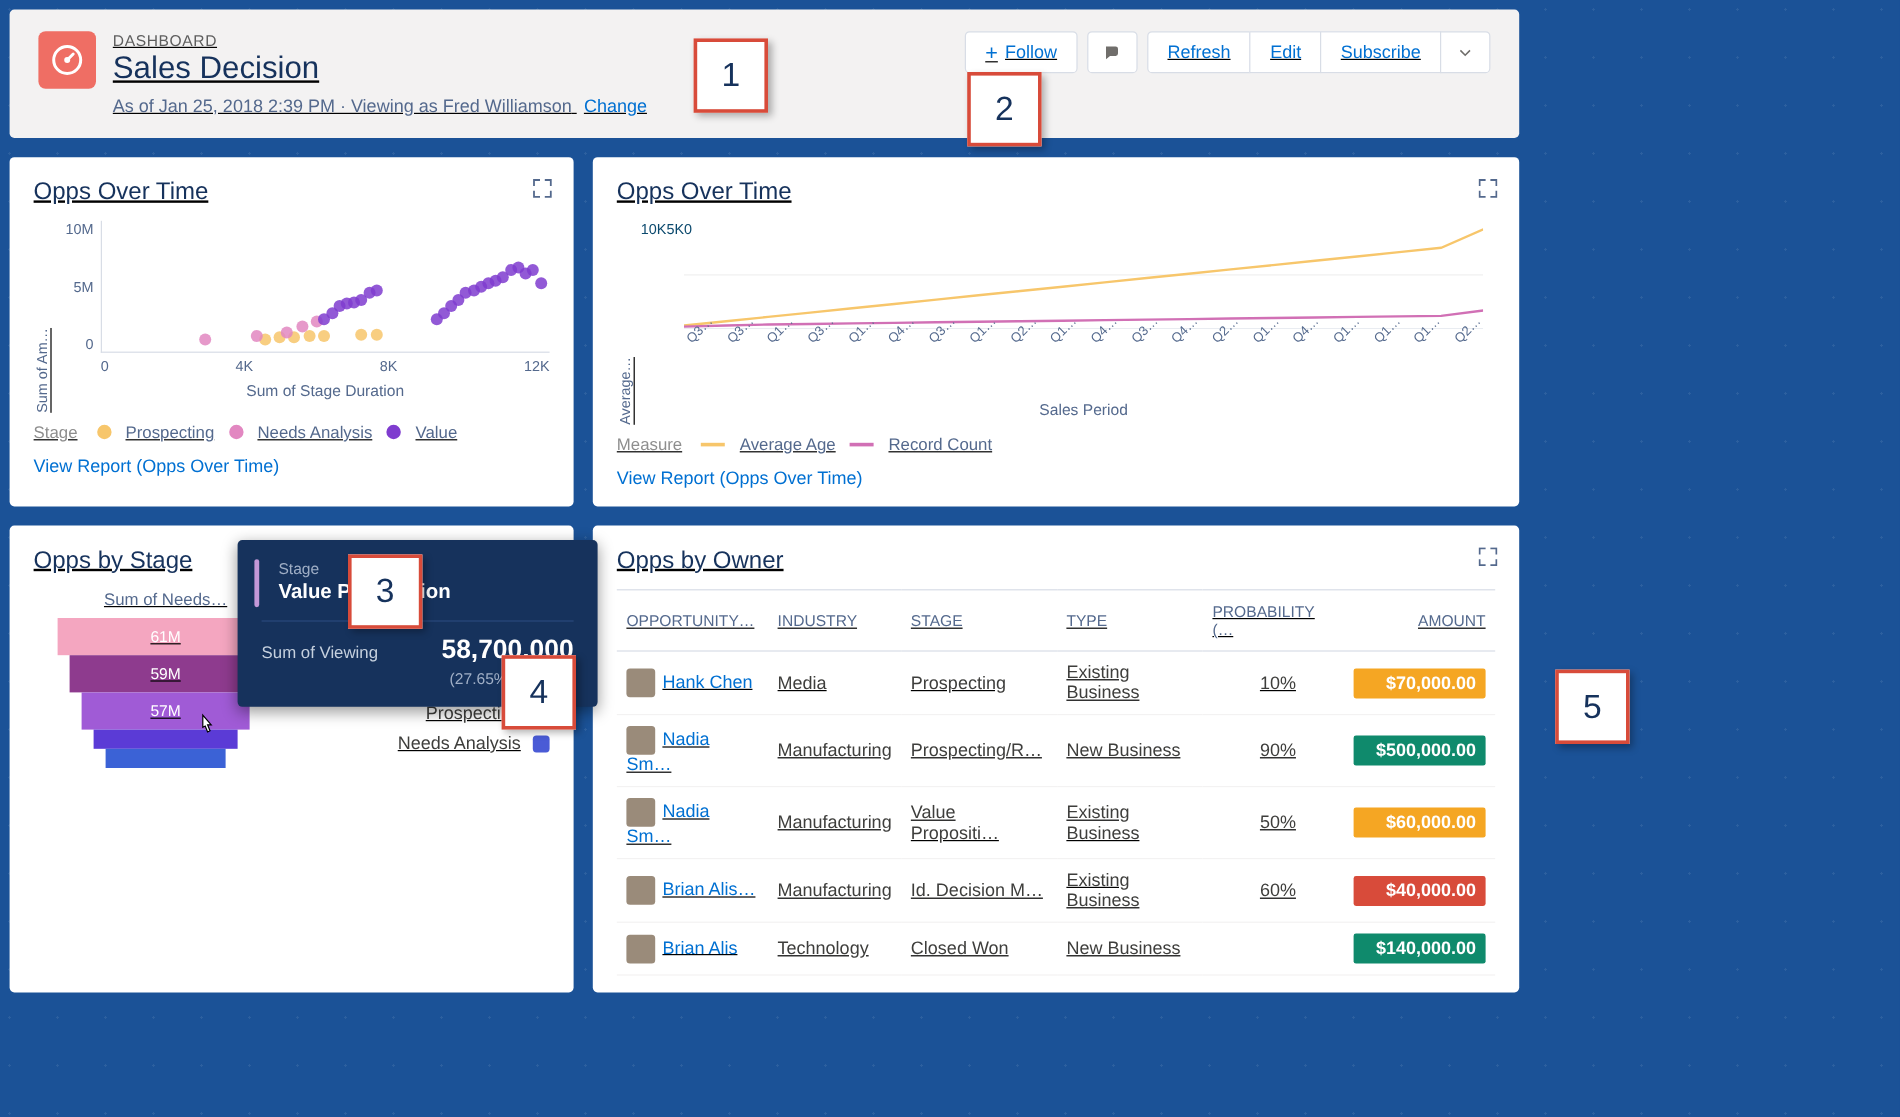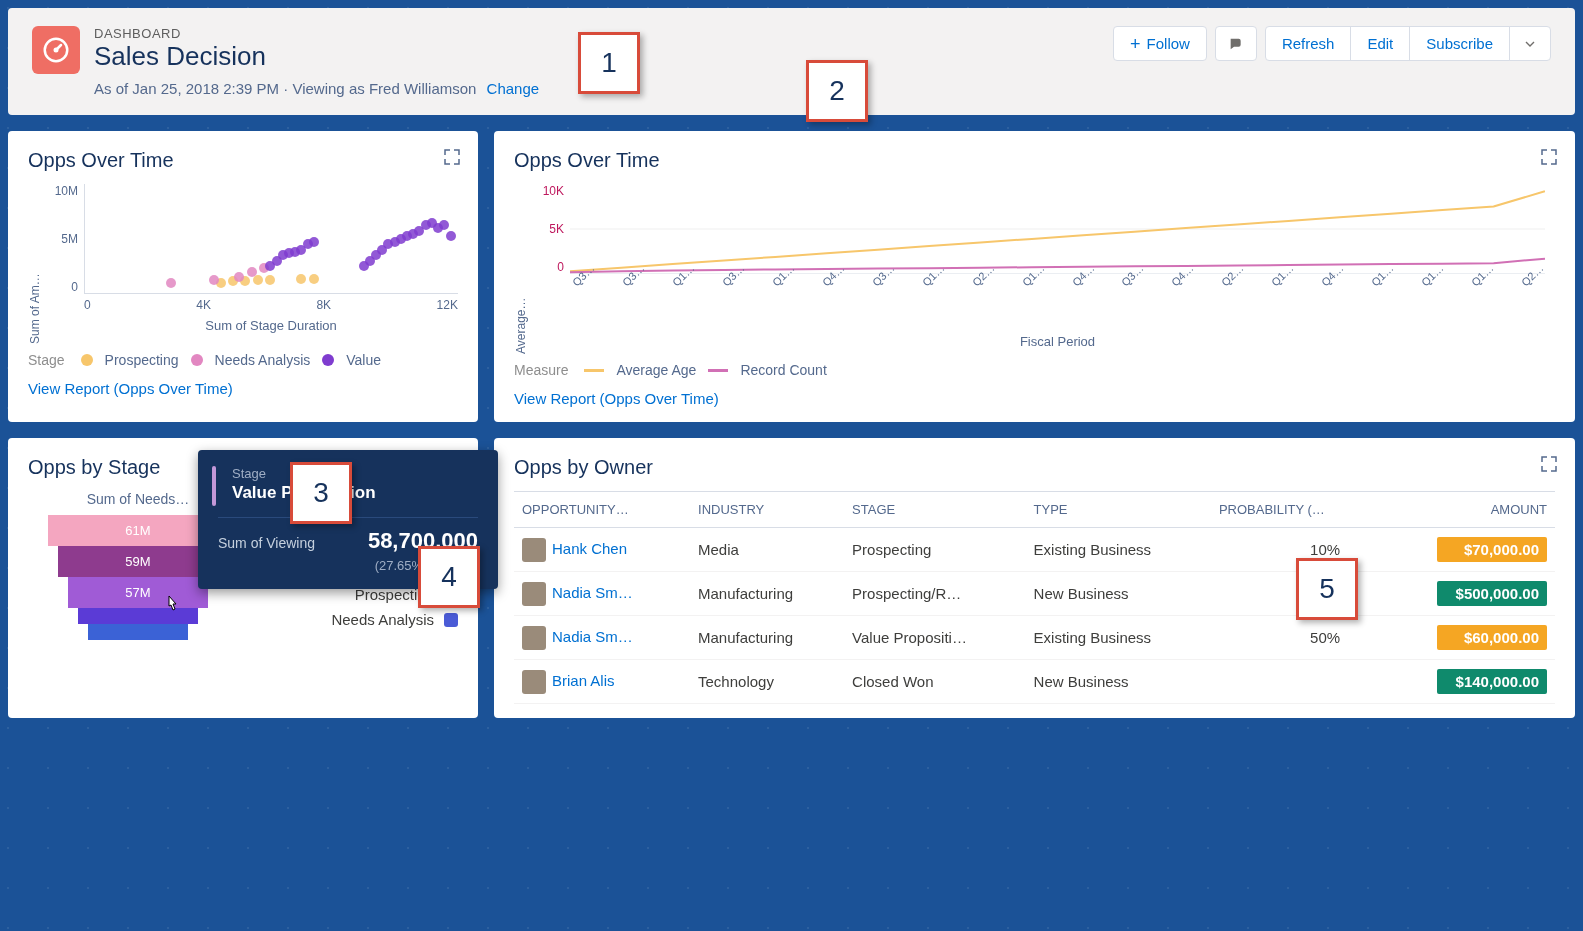--- a/index.html
+++ b/index.html
@@ -1,17 +1,17 @@
 <!DOCTYPE html>
 <html><head>
 <meta charset="utf-8">
 <style>
 * { box-sizing: border-box; margin: 0; padding: 0; }
 body { font-family: -apple-system, "Salesforce Sans", Arial, sans-serif; background: #1b5297; background-image: radial-gradient(circle at 20% 20%, rgba(255,255,255,0.08) 1px, transparent 1px); background-size: 40px 40px; padding: 8px; overflow: hidden; }
-.container { width: 1567px; height: 915px; position: relative; }
+.container { width: 1258px; height: 915px; position: relative; text-decoration: underline; }
 
 
 .header { background: #f3f2f2; border-radius: 4px; padding: 18px 24px; display: flex; align-items: flex-start; justify-content: space-between; margin-bottom: 16px; }
 .header-left { display: flex; align-items: flex-start; gap: 14px; }
 .dash-icon { width: 48px; height: 48px; background: #ef6e64; border-radius: 6px; display: flex; align-items: center; justify-content: center; }
 .dash-icon svg { width: 30px; height: 30px; fill: #fff; }
 .header-titles { display: flex; flex-direction: column; }
 .header-label { font-size: 13px; color: #5e5e5e; letter-spacing: 0.5px; }
 .header-title { font-size: 26px; color: #16325c; font-weight: 400; }
 .header-sub { font-size: 15px; color: #54698d; margin-top: 8px; }
@@ -44,21 +44,21 @@
 .dot { position: absolute; width: 10px; height: 10px; border-radius: 50%; opacity: 0.85; }
 .scatter-xticks { position: absolute; left: 36px; right: 0; top: 114px; display: flex; justify-content: space-between; font-size: 12px; color: #54698d; }
 .scatter-xlabel { position: absolute; left: 36px; right: 0; top: 134px; text-align: center; font-size: 13px; color: #54698d; }
 .legend { display: flex; align-items: center; gap: 12px; font-size: 14px; color: #54698d; margin-top: 8px; }
 .legend .lt { color: #8e8e8e; margin-right: 4px; }
 .swatch { width: 12px; height: 12px; border-radius: 50%; display: inline-block; }
 
 
 .line-wrap { display: flex; height: 170px; }
 .line-inner { flex: 1; position: relative; margin-left: 6px; }
-.line-yticks { position: absolute; left: 0; top: 0; height: 90px; display: flex; flex-direction: column; justify-content: space-between; font-size: 12px; color: #be185d; text-align: right; width: 30px; }
+.line-yticks { position: absolute; left: 0; top: 0; height: 90px; display: flex; flex-direction: row; justify-content: space-between; font-size: 12px; color: #0c4a6e; text-align: right; width: 30px; }
 .line-plot { position: absolute; left: 36px; right: 10px; top: 0; height: 90px; }
 .line-plot svg { width: 100%; height: 100%; }
 .line-xticks { position: absolute; left: 36px; right: 10px; top: 96px; display: flex; justify-content: space-between; font-size: 11px; color: #54698d; }
 .line-xticks span { transform: rotate(-45deg); transform-origin: left top; white-space: nowrap; }
 .line-xlabel { position: absolute; left: 36px; right: 10px; top: 150px; text-align: center; font-size: 13px; color: #54698d; }
 .line-swatch { width: 20px; height: 3px; display: inline-block; }
 
 
 .funnel-wrap { display: flex; gap: 20px; }
 .funnel-col { flex: 0 0 220px; text-align: center; }
@@ -253,21 +253,21 @@
               <span>Q3…</span>
               <span>Q4…</span>
               <span>Q2…</span>
               <span>Q1…</span>
               <span>Q4…</span>
               <span>Q1…</span>
               <span>Q1…</span>
               <span>Q1…</span>
               <span>Q2…</span>
             </div>
-          <div class="line-xlabel">Fiscal Period</div>
+          <div class="line-xlabel">Sales Period</div>
         </div>
       </div>
       <div class="legend">
         <span class="lt">Measure</span>
         <span class="line-swatch" style="background:#f7c66b"></span>
           <span>Average Age</span>
         <span class="line-swatch" style="background:#d170b5"></span>
           <span>Record Count</span>
       </div>
       <a class="view-report">View Report (Opps Over Time)</a>
@@ -360,20 +360,28 @@
             </tr>
             <tr>
               <td class="link"><span class="avatar"></span>Nadia Sm…</td>
               <td>Manufacturing</td>
               <td>Value Propositi…</td>
               <td>Existing Business</td>
               <td style="text-align:right;padding-right:40px">50%</td>
               <td class="amt"><span class="amt-badge" style="background:#f5a623">$60,000.00</span></td>
             </tr>
             <tr>
+              <td class="link"><span class="avatar"></span>Brian Alis…</td>
+              <td>Manufacturing</td>
+              <td>Id. Decision M…</td>
+              <td>Existing Business</td>
+              <td style="text-align:right;padding-right:40px">60%</td>
+              <td class="amt"><span class="amt-badge" style="background:#d84b3a">$40,000.00</span></td>
+            </tr>
+            <tr>
               <td class="link"><span class="avatar"></span>Brian Alis</td>
               <td>Technology</td>
               <td>Closed Won</td>
               <td>New Business</td>
               <td style="text-align:right;padding-right:40px"></td>
               <td class="amt"><span class="amt-badge" style="background:#0f8a6c">$140,000.00</span></td>
             </tr>
           </tbody>
       </table>
     </div>

